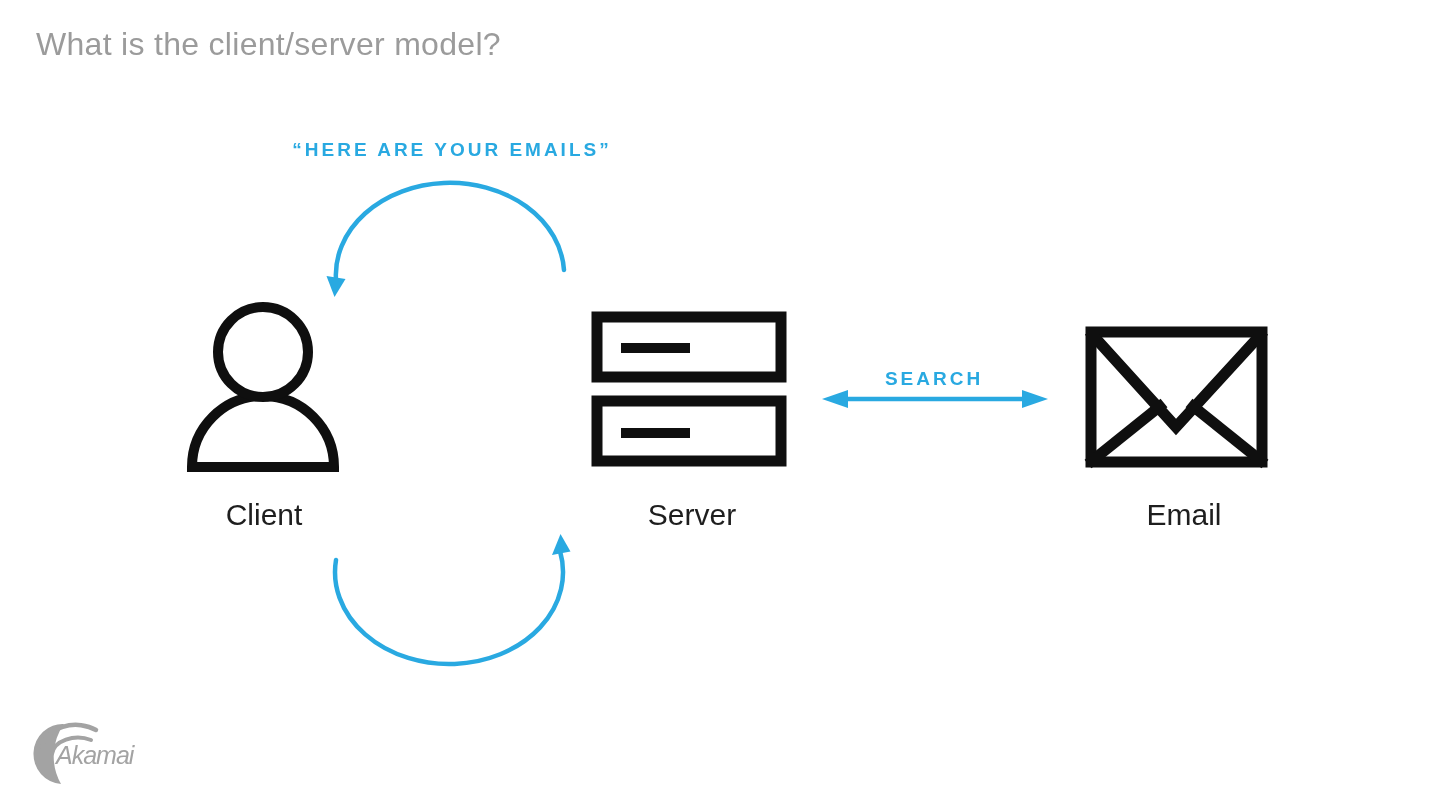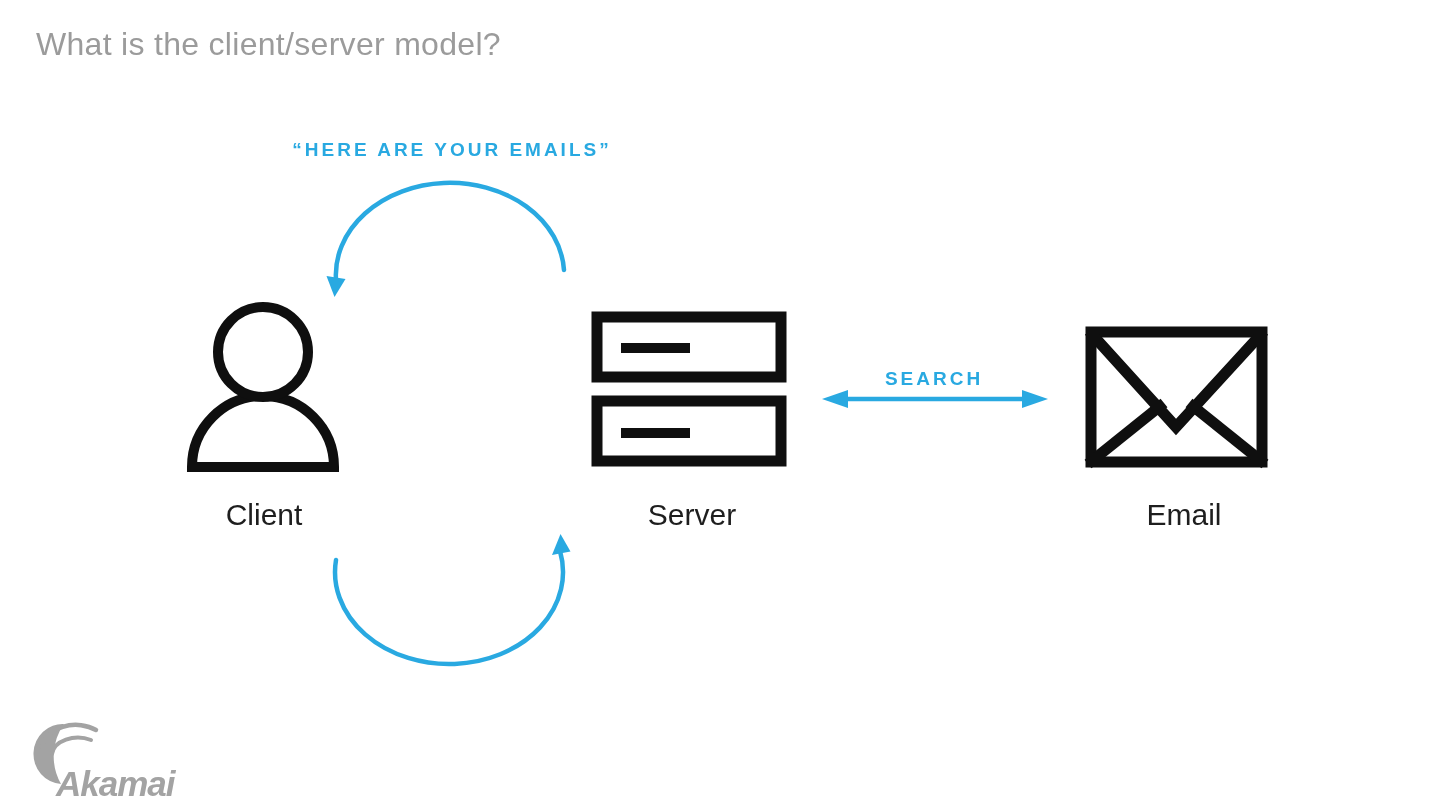--- a/index.html
+++ b/index.html
@@ -45,22 +45,22 @@
     position:absolute;
     transform:translateX(-50%);
     font-size:30px;font-weight:400;
     color:var(--label_dark,#1e1e1e);
     white-space:nowrap;
   }
   .node-label.client{left:264px;top:498px;}
   .node-label.server{left:692px;top:498px;}
   .node-label.email{left:1164px;top:498px;margin-left:20px;}
   .logo-text{
-    position:absolute;left:56px;top:764px;
-    font-size:35px;font-weight:700;font-style:italic;letter-spacing:-1px;
+    position:absolute;left:56px;top:741px;
+    font-size:25px;font-weight:400;font-style:italic;letter-spacing:-1px;
     color:var(--logo_gray,#a3a3a3);
     white-space:nowrap;
   }
 </style>
 </head>
 <body>
 
 <div class="stage">
 
   <div class="page-title">What is the client/server model?</div>

